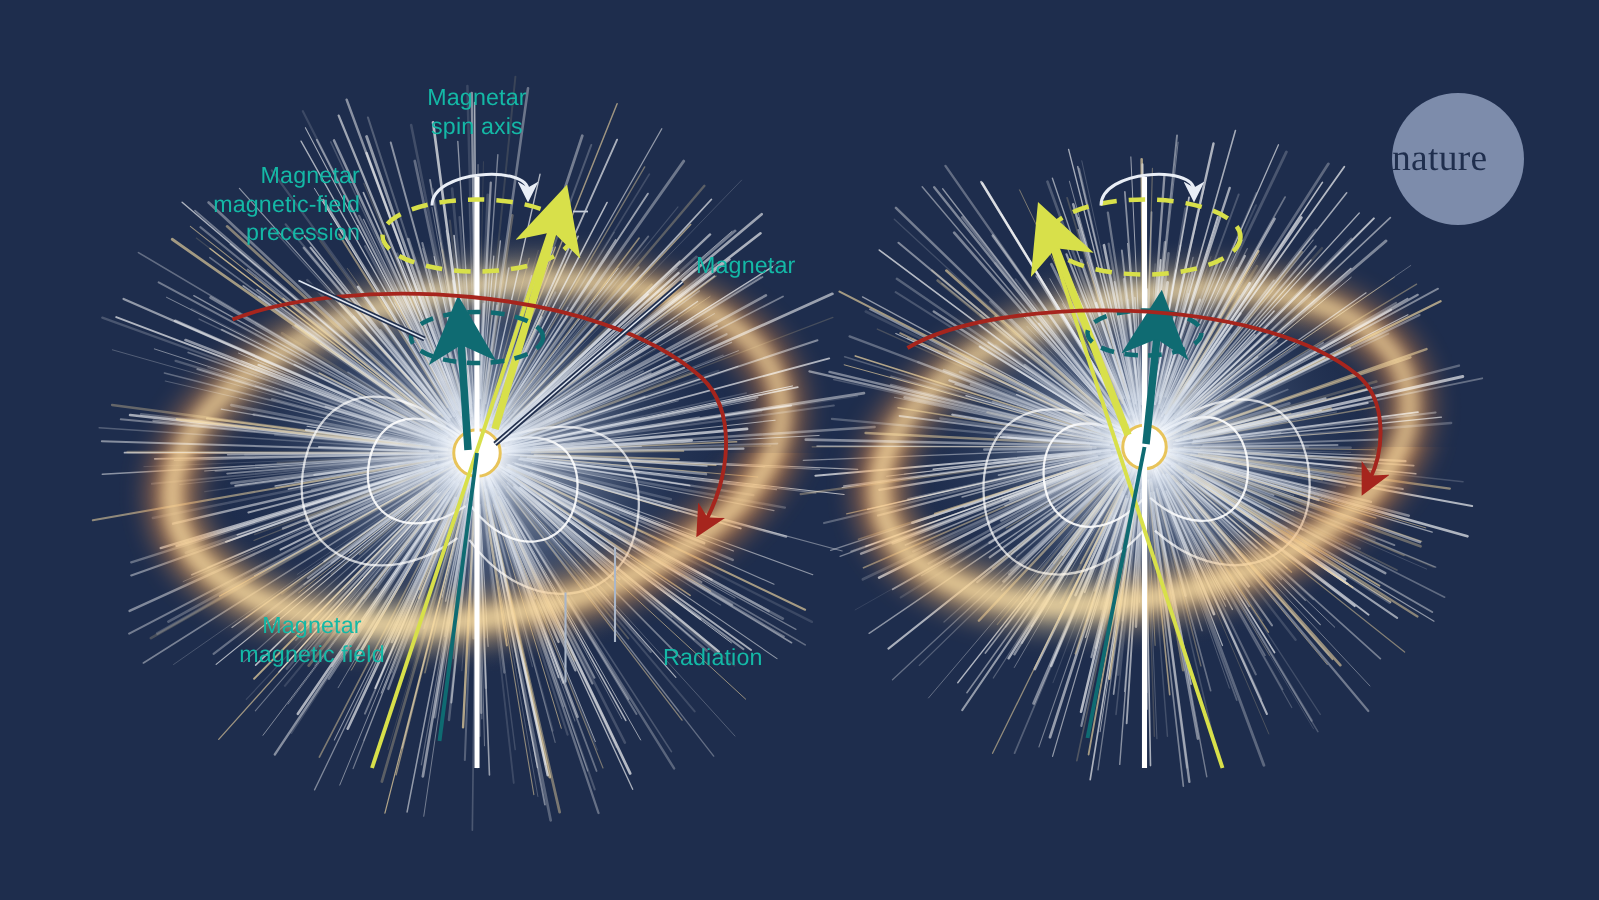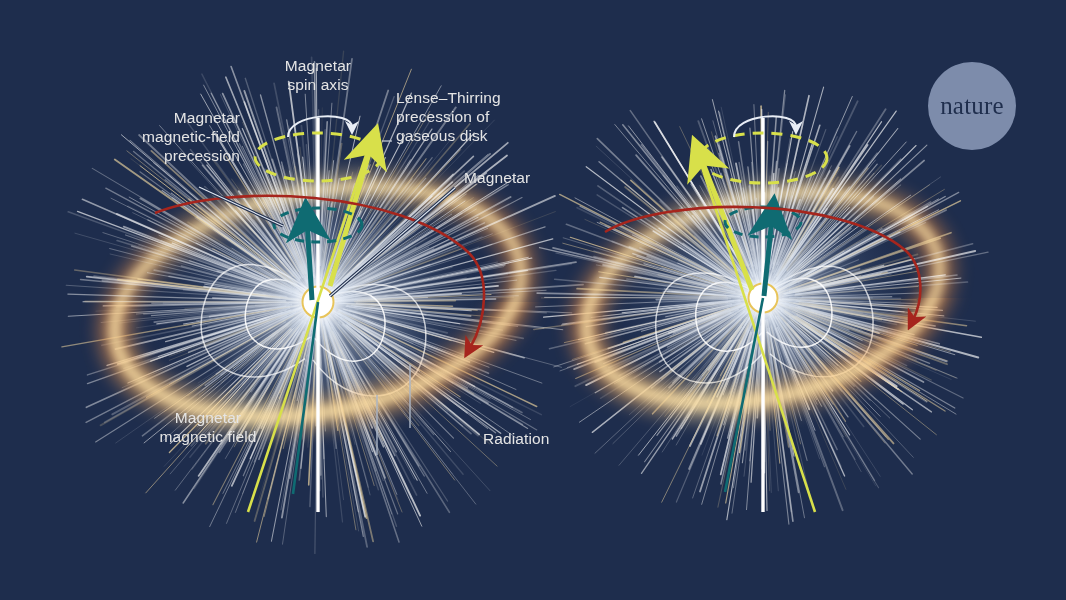--- a/index.html
+++ b/index.html
@@ -18,42 +18,41 @@
   }
   #stage svg.layer {
     position: absolute;
     left: 0;
     top: 0;
     width: 1066px;
     height: 600px;
   }
   .lbl {
     position: absolute;
-    color: #e5e5e5;
+    color: #14b8a6;
     font-family: "Liberation Sans", sans-serif;
     font-size: 15.5px;
     line-height: 19px;
     letter-spacing: 0.1px;
     white-space: pre-line;
     pointer-events: auto;
   }
   .lbl.c  { text-align: center; }
   .lbl.r  { text-align: right; }
   .lbl.l  { text-align: left; }
   #nature-logo {
     position: absolute;
     left: 928px;
     top: 62px;
     width: 88px;
     height: 88px;
     border-radius: 50%;
     background: #7d8cab;
     display: flex;
     align-items: center;
-    justify-content: center;
   }
   #nature-logo span {
     font-family: "Liberation Serif", serif;
     font-size: 25px;
     color: #1f2e4d;
     letter-spacing: 0.2px;
   }
 </style>
 </head>
 <body>
@@ -1326,29 +1325,26 @@
     </g>
   </svg>
 
   <div class="lbl c" style="left:248px; top:56px; width:140px;">Magnetar
 spin axis</div>
 
   <div class="lbl r" style="left:82px; top:108px; width:158px;">Magnetar
 magnetic-field
 precession</div>
 
-  <div class="lbl l" style="left:396px; top:88px; width:160px;">Lense–Thirring
-precession of
-gaseous disk</div>
 
   <div class="lbl l" style="left:464px; top:168px; width:120px;">Magnetar</div>
 
   <div class="lbl c" style="left:128px; top:408px; width:160px;">Magnetar
 magnetic field</div>
 
-  <div class="lbl l" style="left:442px; top:429px; width:120px;margin-left:41px;">Radiation</div>
+  <div class="lbl l" style="left:442px; top:429px; width:120px;">Radiation</div>
 
 
   <div id="nature-logo">
     <span>nature</span>
   </div>
 
 </div>
 
 </body></html>

